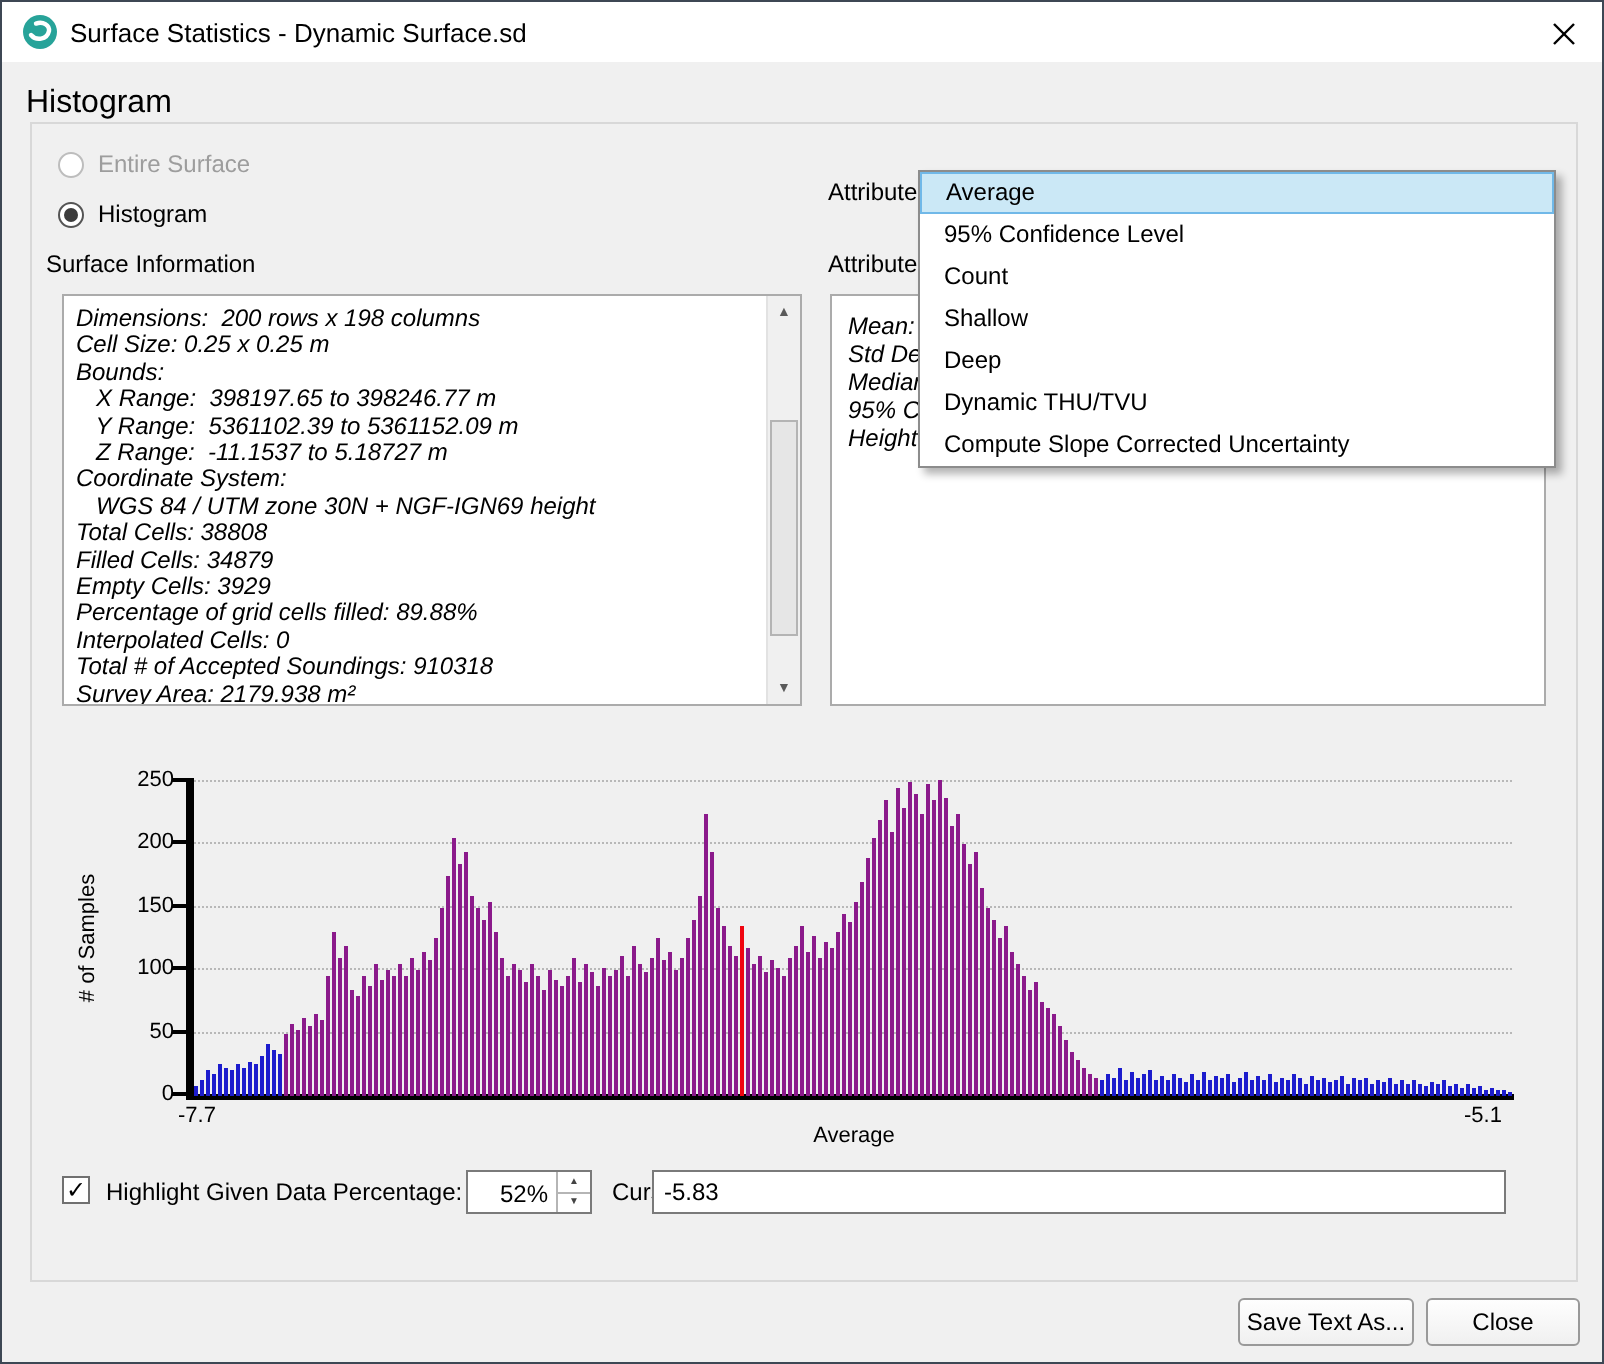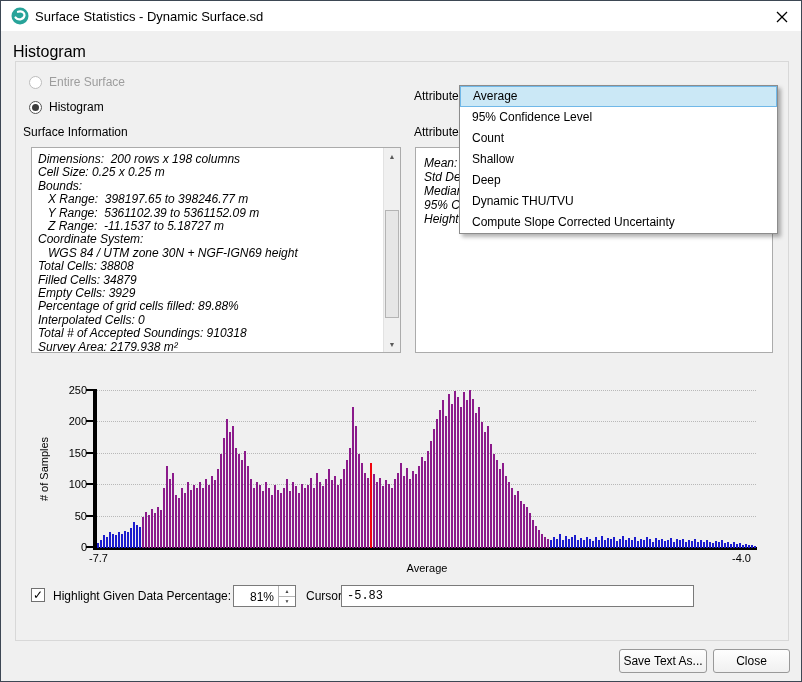--- a/index.html
+++ b/index.html
@@ -374,32 +374,32 @@
       <div class="bar" style="background: rgb(28, 28, 205); height: 6px;"></div>
       <div class="bar" style="background: rgb(28, 28, 205); height: 4px;"></div>
       <div class="bar" style="background: rgb(28, 28, 205); height: 5px;"></div>
       <div class="bar" style="background: rgb(28, 28, 205); height: 3px;"></div>
       <div class="bar" style="background: rgb(28, 28, 205); height: 4px;"></div>
       <div class="bar" style="background: rgb(28, 28, 205); height: 3px;"></div>
       <div class="bar" style="background: rgb(28, 28, 205); height: 3px;"></div>
       <div class="bar" style="background: rgb(28, 28, 205); height: 2px;"></div>
     </div>
   <div class="x-min">-7.7</div>
-  <div class="x-max">-4.0</div>
+  <div class="x-max">-5.1</div>
   <div class="x-title">Average</div>
 
   <div class="checkbox">
     <span>✓</span>
   </div>
   <div class="ctl-label" style="left:52px; top:588px;">Highlight Given Data Percentage:</div>
   <div class="spinbox">
-    <span class="spin-value">81%</span>
+    <span class="spin-value">52%</span>
     <span class="spin-buttons">
       <span class="spin-btn">▲</span>
       <span class="spin-btn" style="border-top:1px solid #b5b5b5;">▼</span>
     </span>
   </div>
   <div class="ctl-label" style="left:305px; top:588px;">Cursor:</div>
-  <input class="text-field" style="left: 340px; top: 584px; width: 353px; height: 22px; font-family: Liberation Mono, monospace;" value="-5.83">
+  <input class="text-field" style="left: 325px; top: 584px; width: 427px; height: 22px;" value="-5.83">
 
   <button class="btn" style="left:618px; top:648px; width:88px;">Save Text As...</button>
   <button class="btn" style="left:712px; top:648px; width:77px;">Close</button>
 </div>
 
 </body></html>

